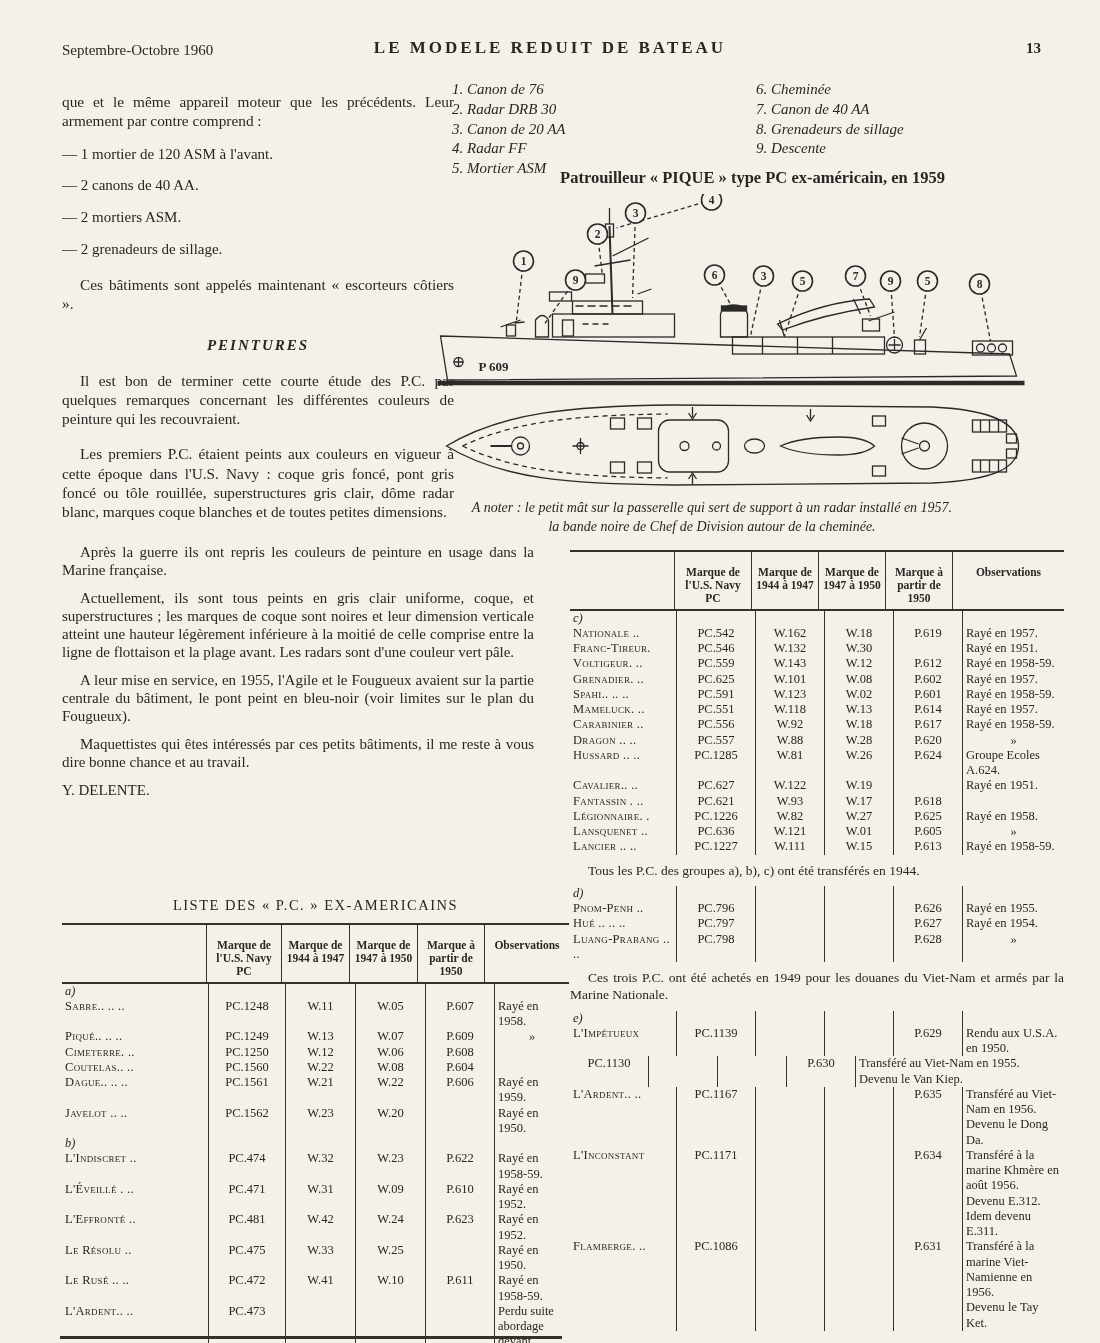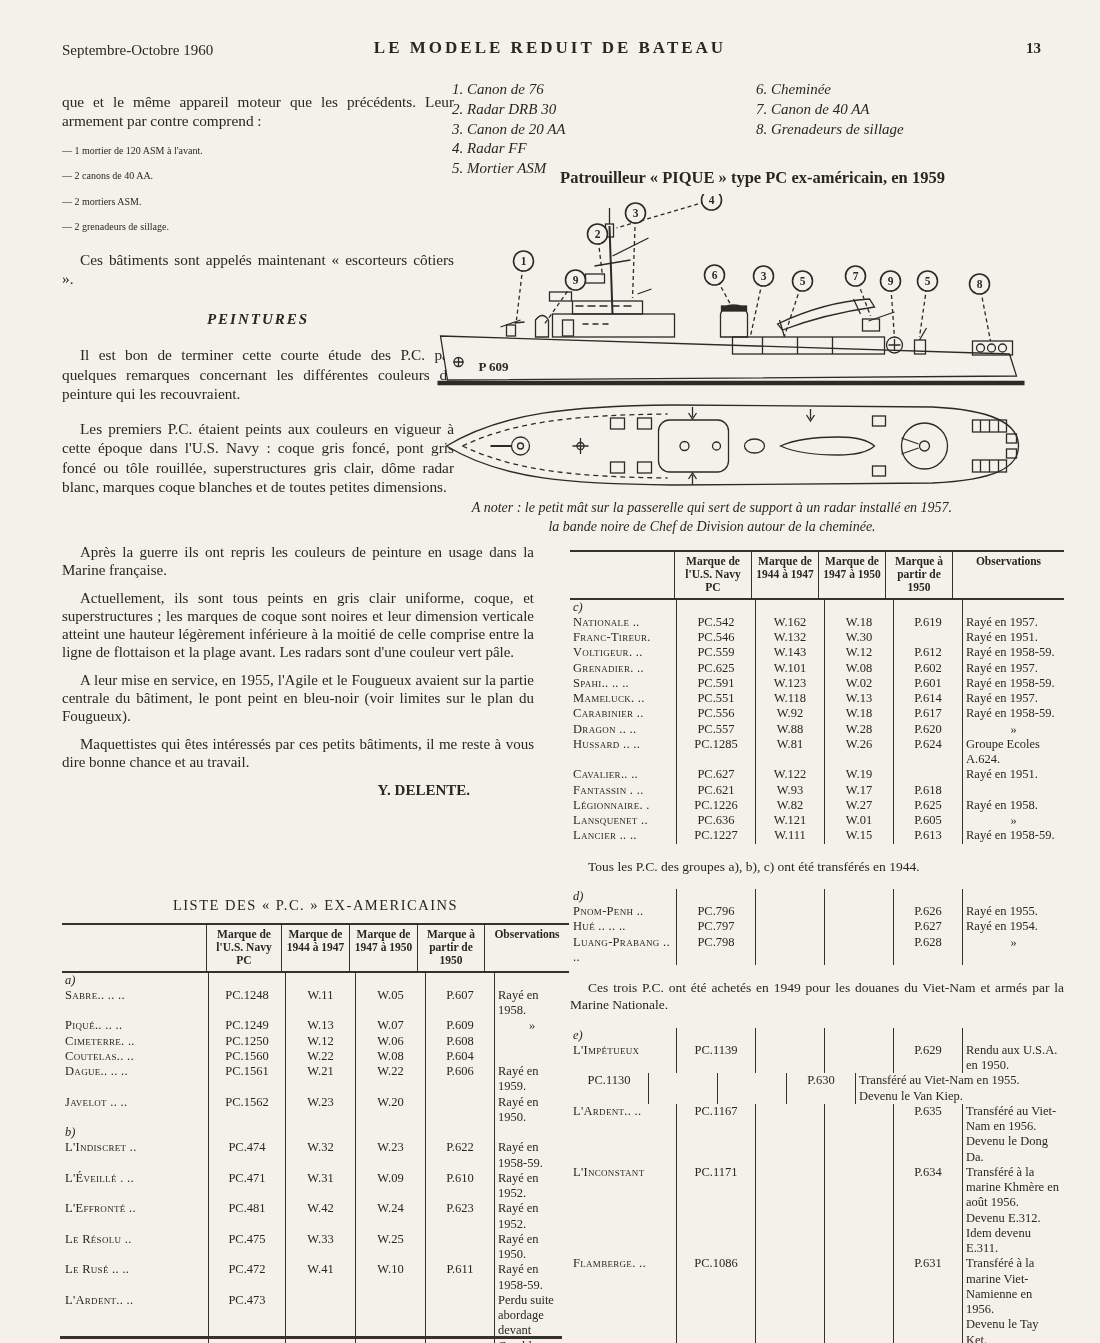--- a/index.html
+++ b/index.html
@@ -10,53 +10,53 @@
   
   .issue{left:62px;top:42px;font-size:15px;}
   .jtitle{left:0;right:0;top:38px;text-align:center;font-size:17px;font-weight:bold;letter-spacing:3px;}
   .pgno{left:1026px;top:40px;font-size:15px;font-weight:bold;}
   
   .lefttop{left:62px;top:76px;width:392px;font-size:15.3px;line-height:1.26;}
   .lefttop p{margin:16px 0 10px 0;}
   .just{text-align:justify;}
   .ind{text-indent:18px;}
   .bullets{margin:14px 0 12px 0;}
-  .bullet{margin:12px 0 13px 0;font-size:10px;}
+  .bullet{margin:12px 0 13px 0;font-size:15px;}
   .peintures{text-align:center;font-weight:bold;font-style:italic;letter-spacing:2px;font-size:15px;margin:22px 0 14px 0;}
   
   .legend{left:452px;top:80px;width:608px;display:flex;}
   .lcol{width:50%;}
   .litem{font-style:italic;font-size:15px;line-height:1.32;}
   
   .dtitle{left:430px;top:168px;width:645px;text-align:center;font-weight:bold;font-size:16.5px;}
   .shipsvg{left:430px;top:194px;}
   .dcaption{left:376px;top:499px;width:672px;text-align:center;font-style:italic;font-size:14px;line-height:1.35;white-space:pre-line;}
   
   .leftmid{left:62px;top:543px;width:472px;font-size:15px;line-height:1.22;}
   .leftmid p{margin:0 0 9px 0;}
-  .signature{text-align:right;padding-right:64px;font-weight:bold;font-size:15px;margin-top:10px;}
+  .signature{padding-right:64px;font-weight:normal;font-size:15px;margin-top:10px;}
   
   .ptable{width:100%;}
   .headed{border-top:2px solid var(--rule);}
   .trow{display:flex;align-items:stretch;}
   .tcell{padding:0 3px;border-left:1.5px solid var(--rule);font-size:12.5px;line-height:1.22;}
   .trow .tcell:first-child{border-left:none;}
   .thead{border-bottom:2px solid var(--rule);}
-  .thead .tcell{font-size:11.5px;line-height:1.12;font-weight:bold;text-align:center;padding:3px 2px 4px 2px;}
+  .thead .tcell{font-size:11.5px;line-height:1.12;font-weight:bold;text-align:center;padding:14px 2px 4px 2px;}
   .name{font-variant:small-caps;letter-spacing:.3px;}
   .lbl{font-style:italic;font-variant:normal;}
   .glabel .tcell{min-height:14px;}
   .c1,.c2,.c3,.c4{text-align:center;}
   .obs{white-space:pre-line;text-align:left;}
   .ctr{text-align:center;}
   .rt .c0{width:100px;} .rt .c1{width:72px;} .rt .c2{width:62px;} .rt .c3{width:62px;} .rt .c4{width:62px;} .rt .c5{flex:1;}
   .lt .c0{width:140px;} .lt .c1{width:70px;} .lt .c2{width:63px;} .lt .c3{width:63px;} .lt .c4{width:62px;} .lt .c5{flex:1;}
   
   .rightcol{left:570px;top:550px;width:494px;}
-  .rnote{font-size:13.5px;line-height:1.28;margin:14px 0;}
+  .rnote{font-size:13.5px;line-height:1.28;margin:7px 0;}
   
   .leftbottom{left:62px;top:897px;width:507px;}
   .ltitle{text-align:center;font-size:14.5px;letter-spacing:1.5px;margin-bottom:9px;}
   .bottomrule{left:60px;top:1336px;width:502px;height:3px;background:var(--rule);}
 </style>
 </head>
 <body>
 
 <div class="page">
 
@@ -83,20 +83,21 @@
       <div class="litem">1. Canon de 76</div>
       <div class="litem">2. Radar DRB 30</div>
       <div class="litem">3. Canon de 20 AA</div>
       <div class="litem">4. Radar FF</div>
       <div class="litem">5. Mortier ASM</div>
     </div>
     <div class="lcol">
       <div class="litem">6. Cheminée</div>
       <div class="litem">7. Canon de 40 AA</div>
       <div class="litem">8. Grenadeurs de sillage</div>
+      <div class="litem">9. Descente</div>
     </div>
   </div>
 
   <div class="abs dtitle">Patrouilleur « PIQUE » type PC ex-américain, en 1959</div>
 
   <svg id="shipsvg" class="abs shipsvg" width="645" height="300" viewBox="0 0 640 300">
     <g stroke="#2c2a26" fill="none" stroke-width="1.3">
 
       <path d="M8,142 L577,160 L584,182 L15,186 Z" fill="#f3f1ea"></path>
       <path d="M5,189 L592,189" stroke-width="4.5"></path>

